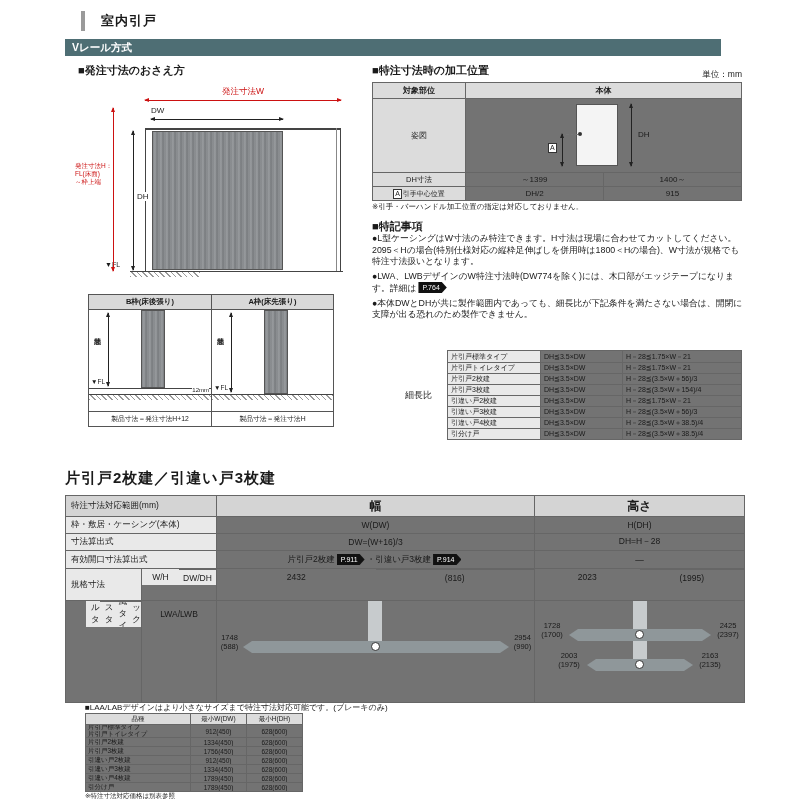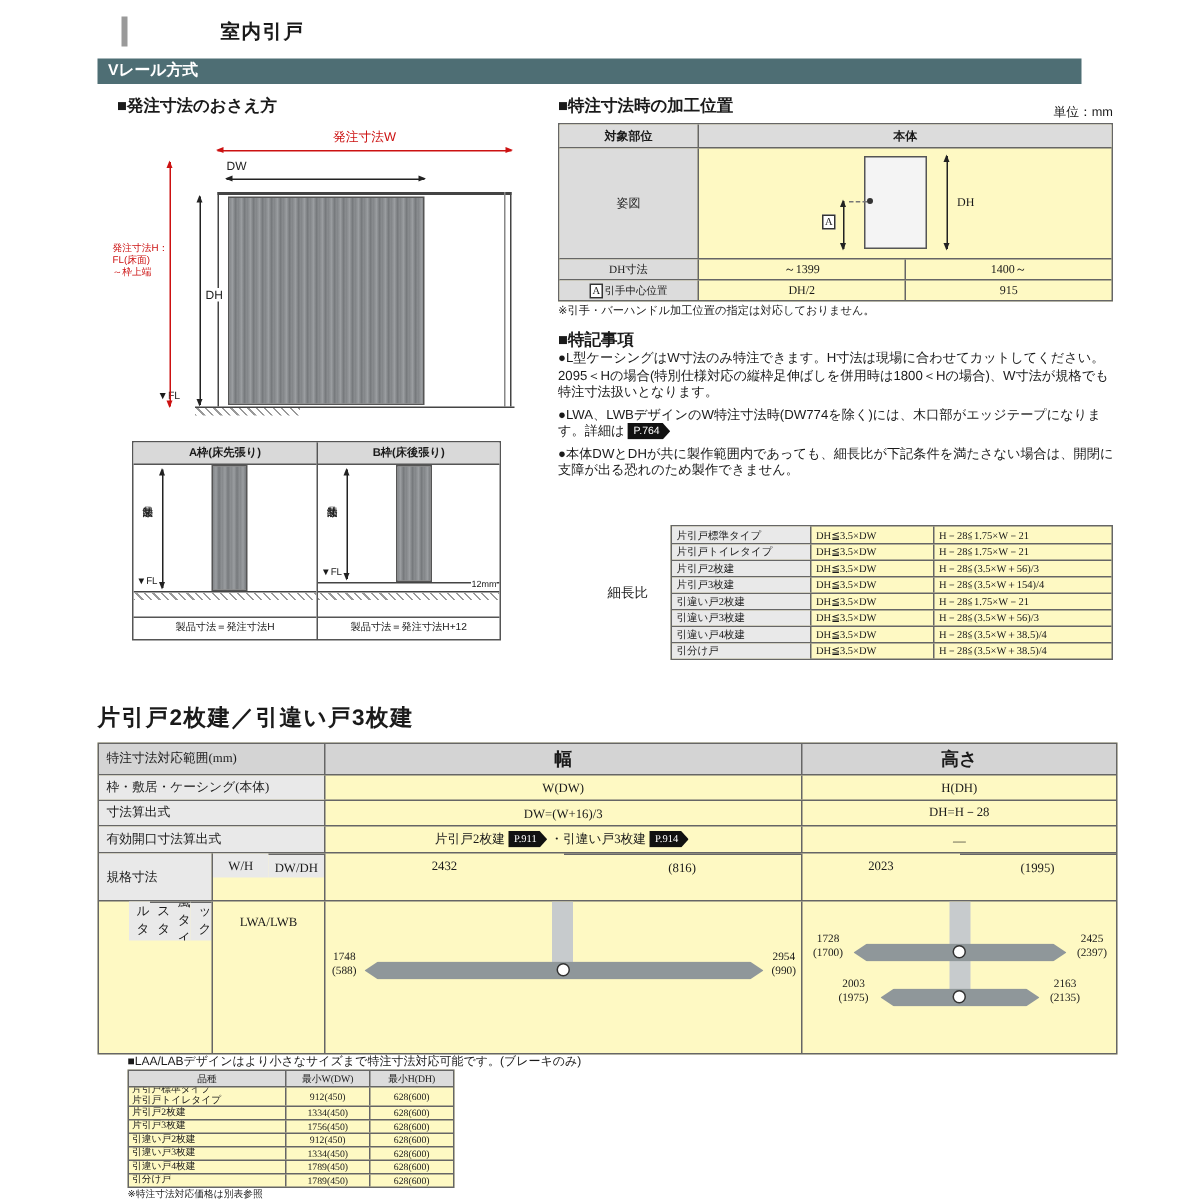--- a/index.html
+++ b/index.html
@@ -4,21 +4,21 @@
 <style>
   * { margin:0; padding:0; box-sizing:border-box; }
   body { background:#ffffff; }
   #page { position:relative; width:800px; height:800px; background:#fff; overflow:hidden;
           font-family:"Liberation Sans","DejaVu Sans",sans-serif; color:#1a1a1a; }
 
   
   .hdr { position:absolute; left:65px; top:8px; height:26px; display:flex; align-items:center; }
   .hdr-title { font-size:20px; font-weight:bold; letter-spacing:2px; }
   .hdr-div { width:4px; height:20px; background:#9a9a9a; margin:0 16px; }
-  .hdr-sub { font-size:13px; font-weight:bold; letter-spacing:1px;margin-left:46px; }
+  .hdr-sub { font-size:13px; font-weight:bold; letter-spacing:1px; }
   .band { position:absolute; left:65px; top:39px; width:656px; height:17px; background:#4e6e74;
           color:#fff; font-size:10.5px; font-weight:bold; line-height:17px; padding-left:7px; }
   .sec-head { position:absolute; font-size:11px; font-weight:bold; }
 
   
   .arr-h { position:absolute; height:0; border-top:1px solid currentColor; }
   .arr-h:before,.arr-h:after { content:""; position:absolute; top:-3px; width:0; height:0;
           border-top:2.5px solid transparent; border-bottom:2.5px solid transparent; }
   .arr-h:before { left:-1px; border-right:5px solid currentColor; }
   .arr-h:after  { right:-1px; border-left:5px solid currentColor; }
@@ -41,21 +41,21 @@
   .fpanels { position:absolute; left:88px; top:294px; width:246px; height:133px; border:1px solid #555;
              display:flex; background:#fff; }
   .fpanel { width:50%; display:flex; flex-direction:column; }
   .fpanel + .fpanel { border-left:1px solid #555; }
   .fp-hd { height:15px; background:#d9d9d9; border-bottom:1px solid #555; font-size:7.5px;
            font-weight:bold; line-height:14px; text-align:center; }
   .fp-bd { position:relative; flex:1; overflow:hidden; }
   .fp-ft { height:15px; border-top:1px solid #555; font-size:6.8px; line-height:14px; text-align:center; }
 
   
-  .tbl { position:absolute; border:1px solid #666; background:#fef9c3;font-family:Liberation Serif, serif; }
+  .tbl { position:absolute; border:1px solid #666; background:#737373; }
   .tr  { display:flex; border-top:1px solid #666; }
   .tr:first-child { border-top:0; }
   .cell { border-left:1px solid #666; display:flex; align-items:center; justify-content:center;
           text-align:center; overflow:hidden; }
   .cell:first-child { border-left:0; }
   .col { border-left:1px solid #666; display:flex; flex-direction:row; }
   .col:first-child { border-left:0; }
   .col .cell { border-left:0; border-top:1px solid #666; width:100%; }
   .col .cell:first-child { border-top:0; }
   .gray { background:#dcdcdc; }
@@ -128,44 +128,44 @@
       <div>発注寸法H：</div>
       <div>FL(床面)</div>
       <div>～枠上端</div>
     </div>
     <div class="arr-v blk" style="left:58px;top:45px;height:139px;"></div>
     <div class="t blk" style="left:61px;top:106px;background:#fff;padding:0 1px;">DH</div>
   </div>
 
   <div class="fpanels">
     <div class="fpanel">
-      <div class="fp-hd">A枠(床先張り)</div>
-      <div class="fp-bd">
-        <div class="vtext" style="position:absolute;left:3px;top:22px;font-size:7px;">製品寸法</div>
-        <div class="arr-v blk" style="left:19px;top:3px;height:79px;"></div>
-        <div class="door-grain" style="left:52px;top:0;width:24px;height:84px;"></div>
-        <div class="line-h" style="left:0;top:84px;width:100%;"></div>
-        <div class="hatch" style="left:0;top:85px;width:100%;height:5px;"></div>
-        <div style="position:absolute;left:2px;top:74px;font-size:6.5px;">▼FL</div>
-      </div>
-      <div class="fp-ft">製品寸法＝発注寸法H</div>
-    </div>
-    <div class="fpanel">
       <div class="fp-hd">B枠(床後張り)</div>
       <div class="fp-bd">
         <div class="vtext" style="position:absolute;left:3px;top:22px;font-size:7px;">製品寸法</div>
         <div class="arr-v blk" style="left:19px;top:3px;height:73px;"></div>
         <div class="door-grain" style="left:52px;top:0;width:24px;height:78px;"></div>
         <div class="line-h" style="left:0;top:78px;width:100%;"></div>
         <div class="line-h" style="left:0;top:84px;width:100%;"></div>
         <div class="hatch" style="left:0;top:85px;width:100%;height:5px;"></div>
         <div style="position:absolute;left:2px;top:68px;font-size:6.5px;">▼FL</div>
         <div style="position:absolute;right:2px;top:77px;font-size:6px;background:#fff;">12mm</div>
       </div>
       <div class="fp-ft">製品寸法＝発注寸法H+12</div>
+    </div>
+    <div class="fpanel">
+      <div class="fp-hd">A枠(床先張り)</div>
+      <div class="fp-bd">
+        <div class="vtext" style="position:absolute;left:3px;top:22px;font-size:7px;">製品寸法</div>
+        <div class="arr-v blk" style="left:19px;top:3px;height:79px;"></div>
+        <div class="door-grain" style="left:52px;top:0;width:24px;height:84px;"></div>
+        <div class="line-h" style="left:0;top:84px;width:100%;"></div>
+        <div class="hatch" style="left:0;top:85px;width:100%;height:5px;"></div>
+        <div style="position:absolute;left:2px;top:74px;font-size:6.5px;">▼FL</div>
+      </div>
+      <div class="fp-ft">製品寸法＝発注寸法H</div>
     </div>
   </div>
 
   <div class="sec-head" style="left:372px;top:63px;">■特注寸法時の加工位置</div>
   <div class="unit">単位：mm</div>
 
   <div class="tbl mt">
     <div class="tr" style="height:15px;">
       <div class="cell gray" style="width:92px;font-weight:bold;">対象部位</div>
       <div class="cell gray" style="width:276px;font-weight:bold;">本体</div>

